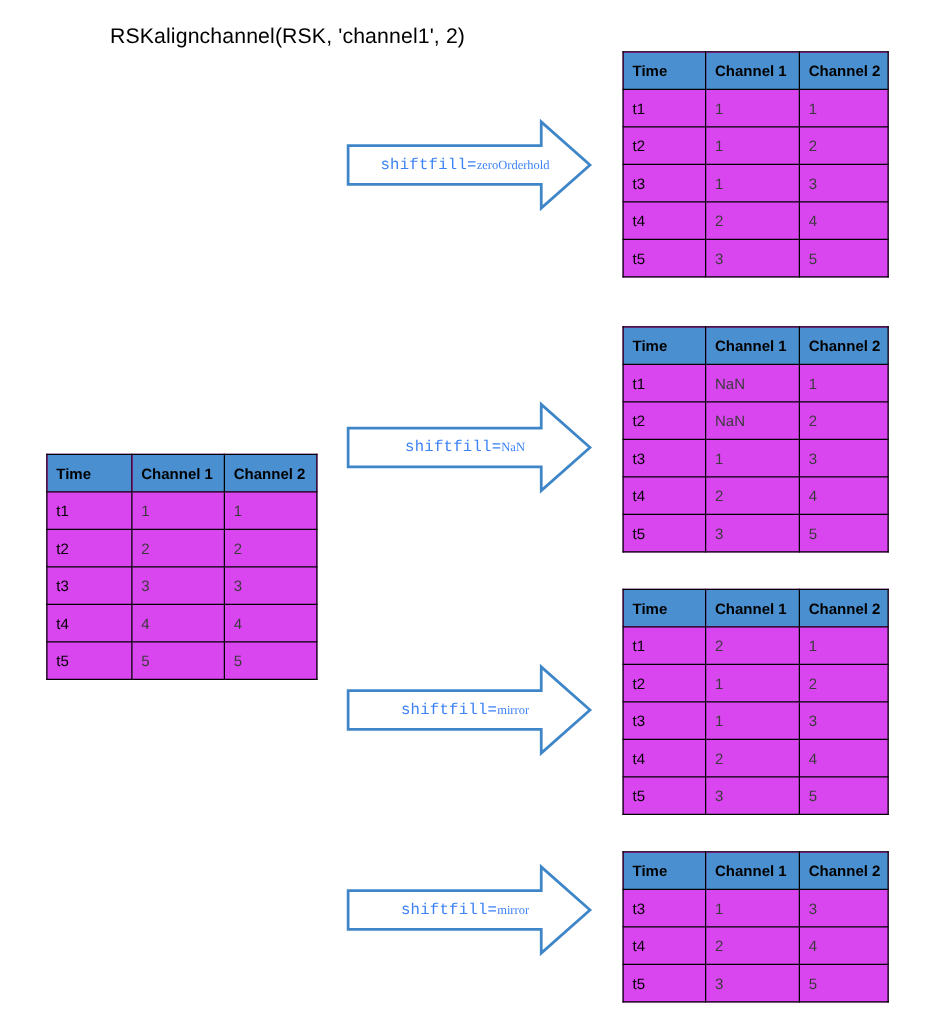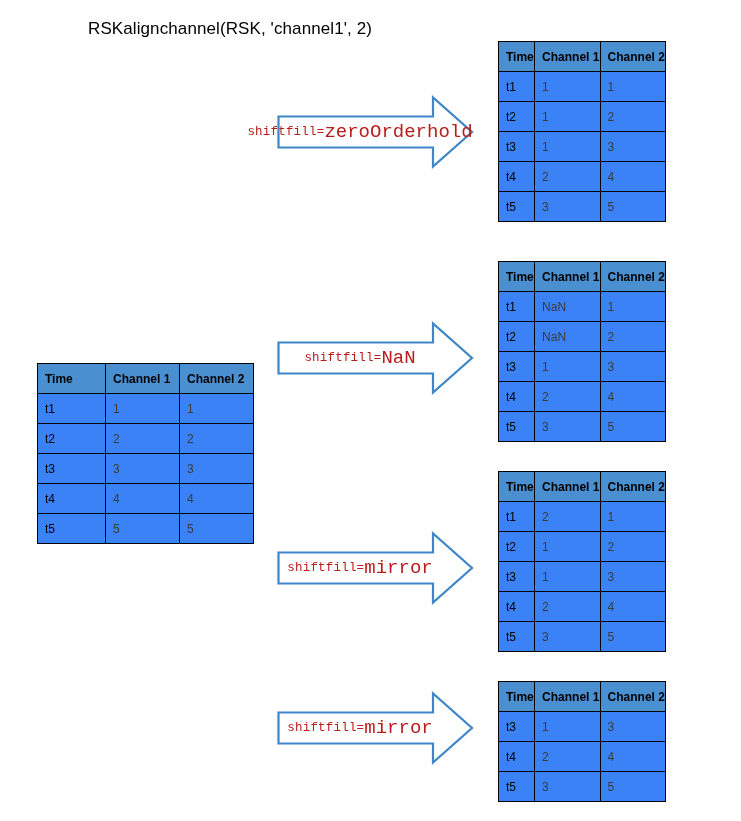--- a/index.html
+++ b/index.html
@@ -13,41 +13,41 @@
     height: 821px;
     position: relative;
     overflow: hidden;
     font-family: "Liberation Sans", sans-serif;
     color: #000000;
   }
 
   #page-root {
     position: absolute;
     left: 0; top: 0;
-    width: 666px;
+    width: 741px;
     height: 821px;
   }
 
   .title {
     position: absolute;
     left: 88px;
     top: 18px;
     font-size: 17px;
     line-height: 22px;
     color: #000000;
     white-space: nowrap;
     letter-spacing: 0.1px;
   }
 
   
   .tbl {
     position: absolute;
     border-collapse: collapse;
     table-layout: fixed;
-    background: #3b82f6;
+    background: #d946ef;
     font-size: 12px;
   }
   .tbl td, .tbl th {
     border: 1px solid #000000;
     padding: 0 0 0 7px;
     height: 30px;
     text-align: left;
     vertical-align: middle;
     font-weight: normal;
     font-size: 12px;
@@ -90,40 +90,40 @@
     height: 80px;
   }
   .arrow svg {
     display: block;
     width: 200px;
     height: 80px;
     overflow: visible;
   }
   .arrow .arrow-label {
     position: absolute;
-    left: 4px;
+    left: 16px;
     top: 0;
     width: 160px;
     height: 80px;
     display: flex;
     align-items: center;
     justify-content: center;
     font-size: 12.5px;
-    color: #b91c1c;
+    color: #3b82f6;
     white-space: nowrap;
     pointer-events: none;
   }
   .arrow .mono {
     font-family: "Liberation Mono", "DejaVu Sans Mono", monospace;
     font-size: 12.5px;
     letter-spacing: 0.2px;
   }
   .arrow .sans {
-    font-family: Liberation Mono, monospace;
-    font-size: 19px;
+    font-family: Liberation Serif, serif;
+    font-size: 10px;
   }
 
   #arrow-zoh    { left: 276px; top: 92px;  }
   #arrow-nan    { left: 276px; top: 318px; }
   #arrow-mirror { left: 276px; top: 528px; }
   #arrow-union  { left: 276px; top: 688px; }
 </style>
 </head>
 <body>
 

